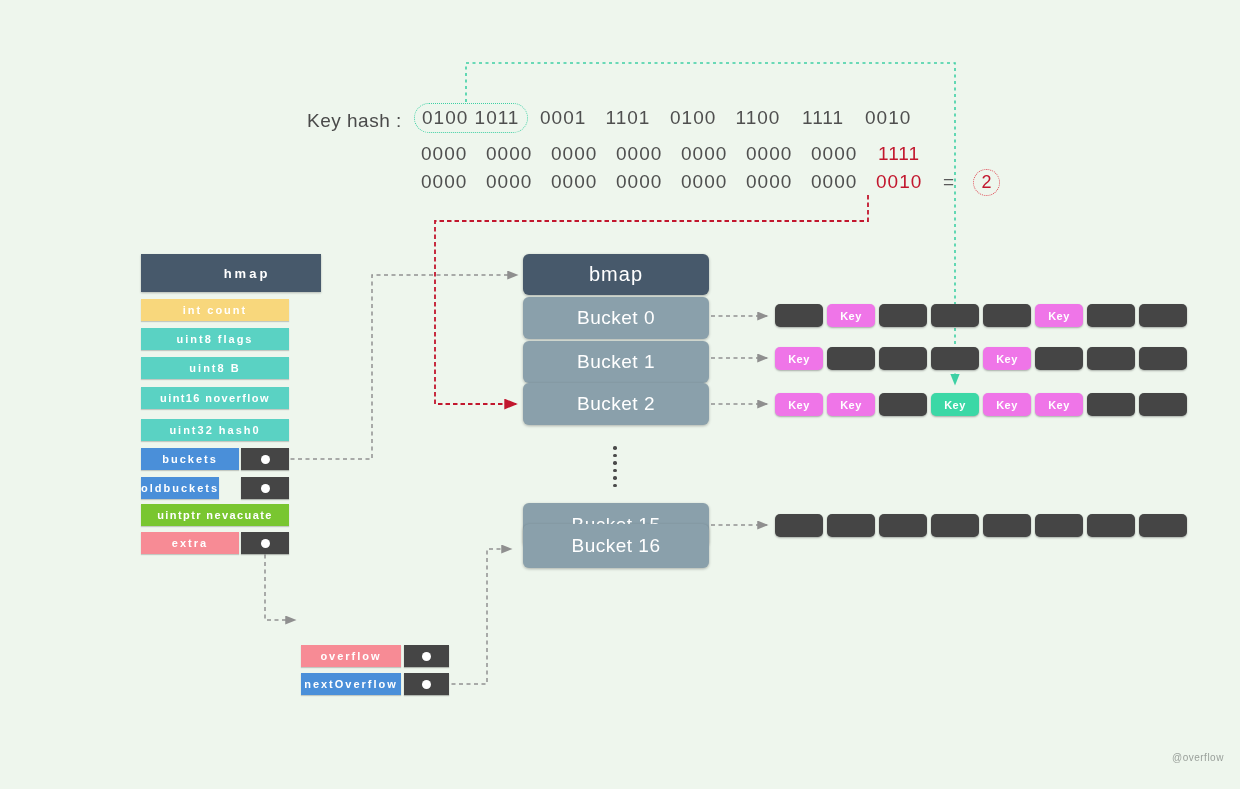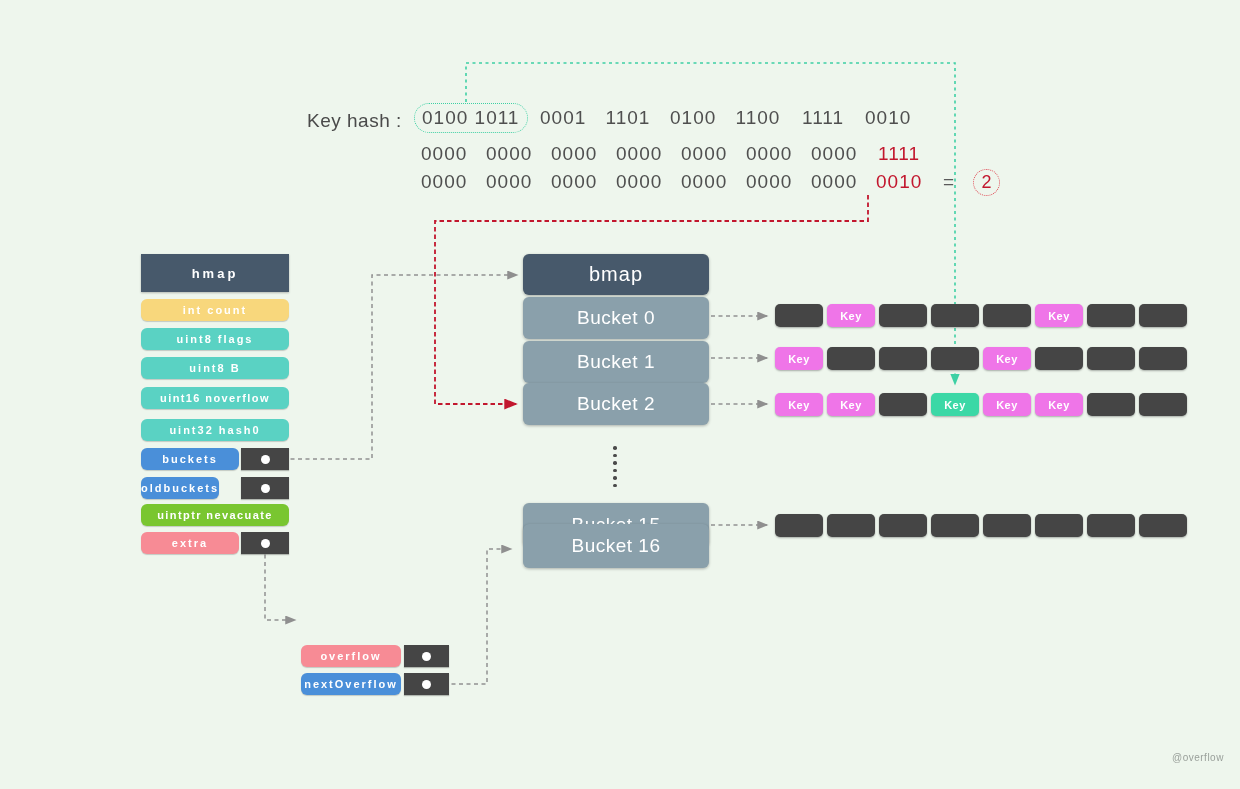--- a/index.html
+++ b/index.html
@@ -37,21 +37,20 @@
     position:absolute;display:flex;align-items:center;justify-content:center;
     background:var(--header_slate,#47596b);color:#fff;
     font-size:13px;font-weight:bold;letter-spacing:3px;
     box-shadow:0 1px 2px rgba(0,0,0,.25);
   }
   .struct-row{position:absolute;}
   .struct-label{
     position:absolute;left:0;top:0;height:100%;display:flex;align-items:center;justify-content:center;
     color:#fff;font-size:11px;font-weight:bold;letter-spacing:2px;white-space:nowrap;
     box-shadow:0 1px 1px rgba(0,0,0,.18);
-    border-radius:6px;
   }
   .struct-label.long{letter-spacing:1.4px;}
   .ptr-cell{
     position:absolute;top:0;height:100%;background:var(--cell_dark,#454545);
     display:flex;align-items:center;justify-content:center;
     box-shadow:0 1px 1px rgba(0,0,0,.25);
   }
   .ptr-dot{width:9px;height:9px;border-radius:50%;background:#fff;}
   .c-yellow{background:var(--field_yellow,#f8d77c);}
   .c-teal{background:var(--field_teal,#5ad2c3);}
@@ -151,21 +150,21 @@
         <span class="kh-group">0000</span>
         <span class="kh-group">0000</span>
         <span class="kh-group">0000</span>
         <span class="kh-group">0000</span>
         <span class="kh-group red">0010</span>
       </span>
     <span class="kh-eq">=</span>
     <span class="kh-circle">2</span>
   </div>
 
-  <div class="struct-header" style="left:141px;top:254px;width:148px;height:38px;">hmap</div>
+  <div class="struct-header" style="left:141px;top:254px;width:148px;height:38px;padding-left:32px;">hmap</div>
   <div id="hmap-fields">
       <div class="struct-row" style="left: 141px; top: 299px; width: 148px; height: 22px;">
         <div class="struct-label c-yellow" style="width: 148px;">int count</div>
       </div>
       <div class="struct-row" style="left: 141px; top: 328px; width: 148px; height: 22px;">
         <div class="struct-label c-teal" style="width: 148px;">uint8 flags</div>
       </div>
       <div class="struct-row" style="left: 141px; top: 357px; width: 148px; height: 22px;">
         <div class="struct-label c-teal" style="width: 148px;">uint8 B</div>
       </div>

